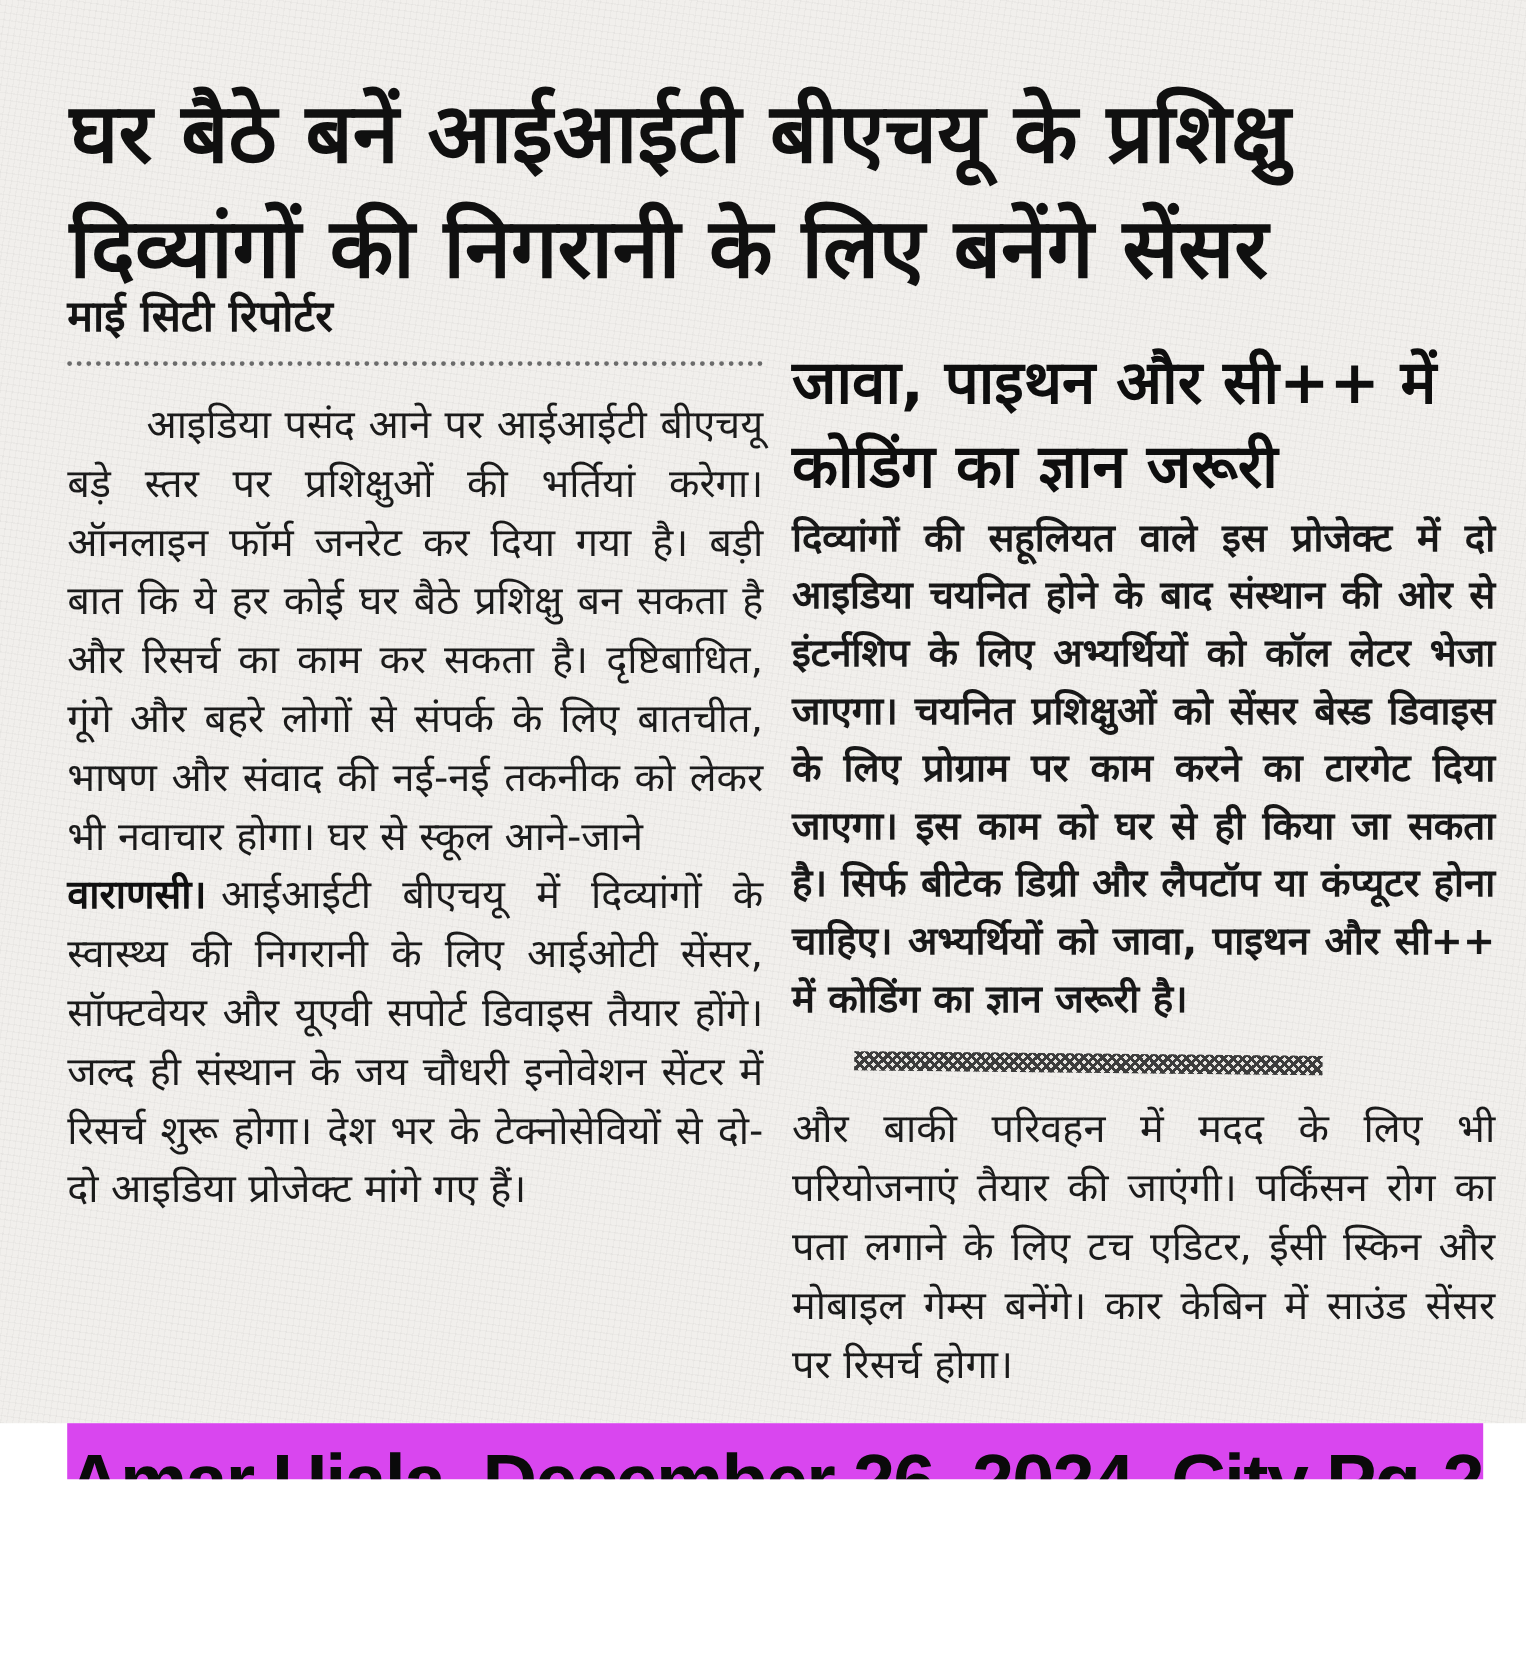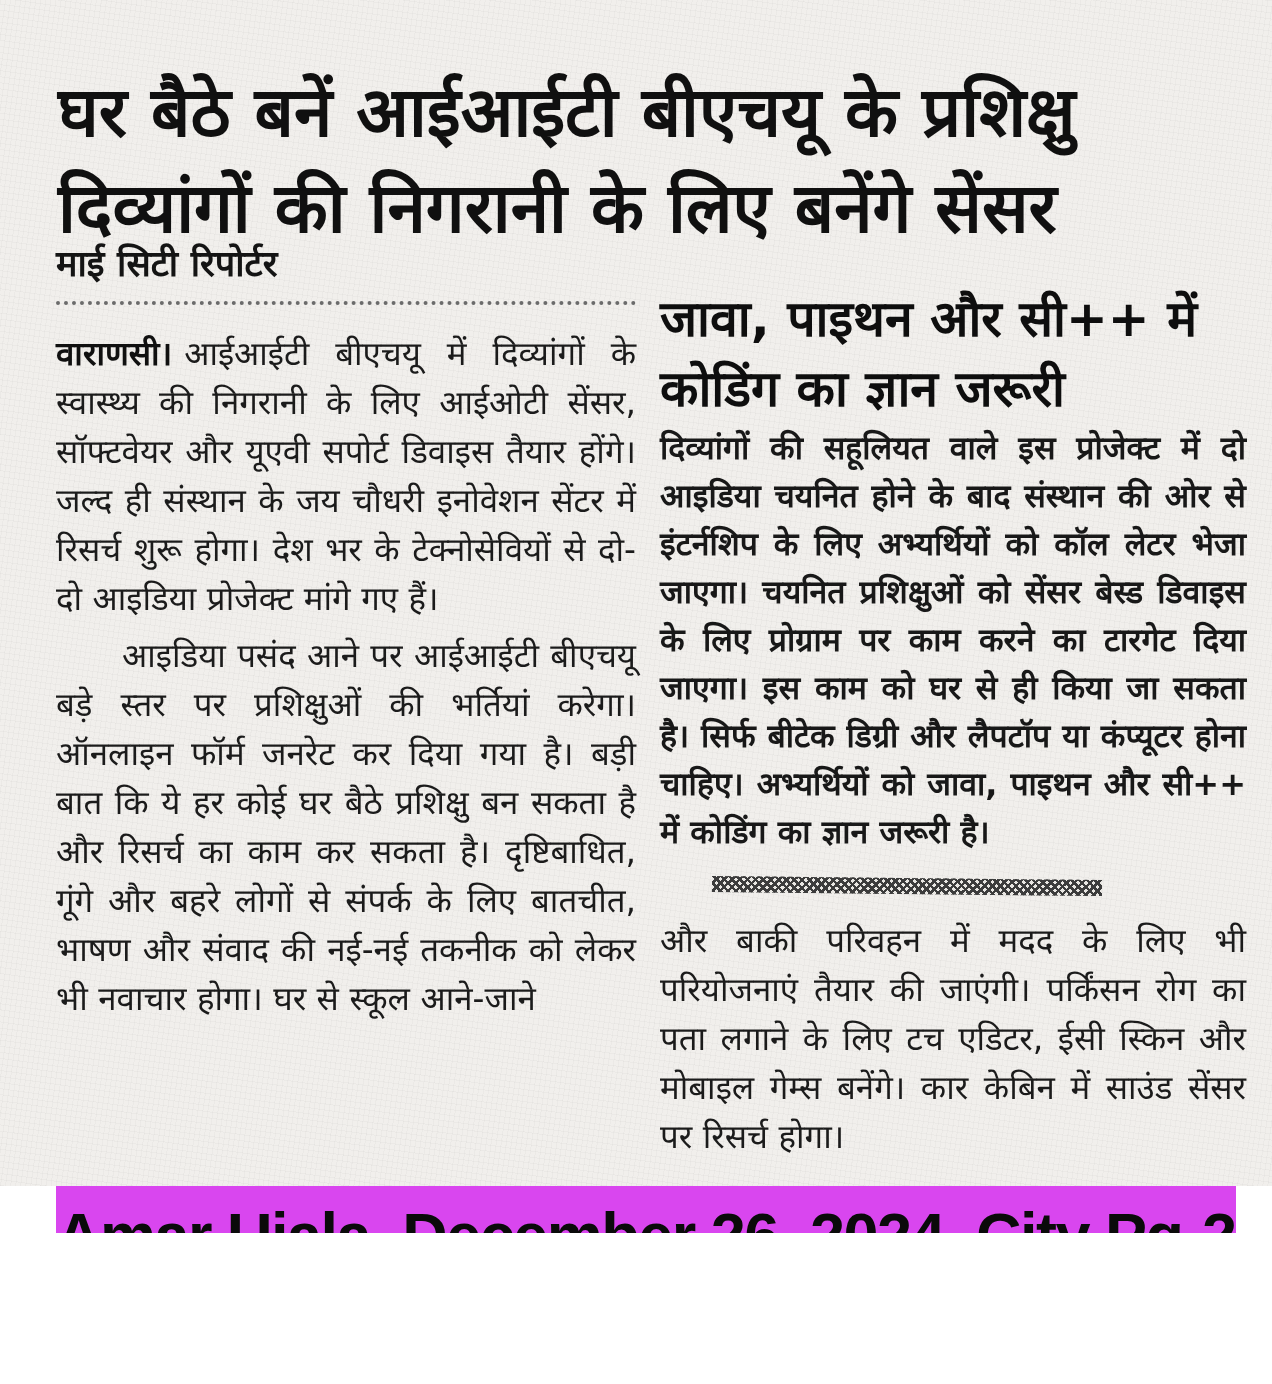--- a/index.html
+++ b/index.html
@@ -126,23 +126,23 @@
 
 <div id="canvas">
 
   <div id="clipping">
 
     <h1 class="headline">घर बैठे बनें आईआईटी बीएचयू के प्रशिक्षु दिव्यांगों की निगरानी के लिए बनेंगे सेंसर</h1>
 
     <div class="left-col">
       <div class="byline">माई सिटी रिपोर्टर</div>
 
+      <p class="body-text para-indent">आइडिया पसंद आने पर आईआईटी बीएचयू बड़े स्तर पर प्रशिक्षुओं की भर्तियां करेगा। ऑनलाइन फॉर्म जनरेट कर दिया गया है। बड़ी बात कि ये हर कोई घर बैठे प्रशिक्षु बन सकता है और रिसर्च का काम कर सकता है। दृष्टिबाधित, गूंगे और बहरे लोगों से संपर्क के लिए बातचीत, भाषण और संवाद की नई-नई तकनीक को लेकर भी नवाचार होगा। घर से स्कूल आने-जाने</p>
+
       <p class="body-text"><span class="dateline">वाराणसी।</span><span>आईआईटी बीएचयू में दिव्यांगों के स्वास्थ्य की निगरानी के लिए आईओटी सेंसर, सॉफ्टवेयर और यूएवी सपोर्ट डिवाइस तैयार होंगे। जल्द ही संस्थान के जय चौधरी इनोवेशन सेंटर में रिसर्च शुरू होगा। देश भर के टेक्नोसेवियों से दो-दो आइडिया प्रोजेक्ट मांगे गए हैं।</span></p>
-
-      <p class="body-text para-indent">आइडिया पसंद आने पर आईआईटी बीएचयू बड़े स्तर पर प्रशिक्षुओं की भर्तियां करेगा। ऑनलाइन फॉर्म जनरेट कर दिया गया है। बड़ी बात कि ये हर कोई घर बैठे प्रशिक्षु बन सकता है और रिसर्च का काम कर सकता है। दृष्टिबाधित, गूंगे और बहरे लोगों से संपर्क के लिए बातचीत, भाषण और संवाद की नई-नई तकनीक को लेकर भी नवाचार होगा। घर से स्कूल आने-जाने</p>
     </div>
 
     <div class="right-col">
       <h2 class="subheading">जावा, पाइथन और सी++ में कोडिंग का ज्ञान जरूरी</h2>
 
       <p class="right-para-1">दिव्यांगों की सहूलियत वाले इस प्रोजेक्ट में दो आइडिया चयनित होने के बाद संस्थान की ओर से इंटर्नशिप के लिए अभ्यर्थियों को कॉल लेटर भेजा जाएगा। चयनित प्रशिक्षुओं को सेंसर बेस्ड डिवाइस के लिए प्रोग्राम पर काम करने का टारगेट दिया जाएगा। इस काम को घर से ही किया जा सकता है। सिर्फ बीटेक डिग्री और लैपटॉप या कंप्यूटर होना चाहिए। अभ्यर्थियों को जावा, पाइथन और सी++ में कोडिंग का ज्ञान जरूरी है।</p>
 
       <div class="hatch-divider"></div>
 
       <p class="right-para-2">और बाकी परिवहन में मदद के लिए भी परियोजनाएं तैयार की जाएंगी। पर्किंसन रोग का पता लगाने के लिए टच एडिटर, ईसी स्किन और मोबाइल गेम्स बनेंगे। कार केबिन में साउंड सेंसर पर रिसर्च होगा।</p>

